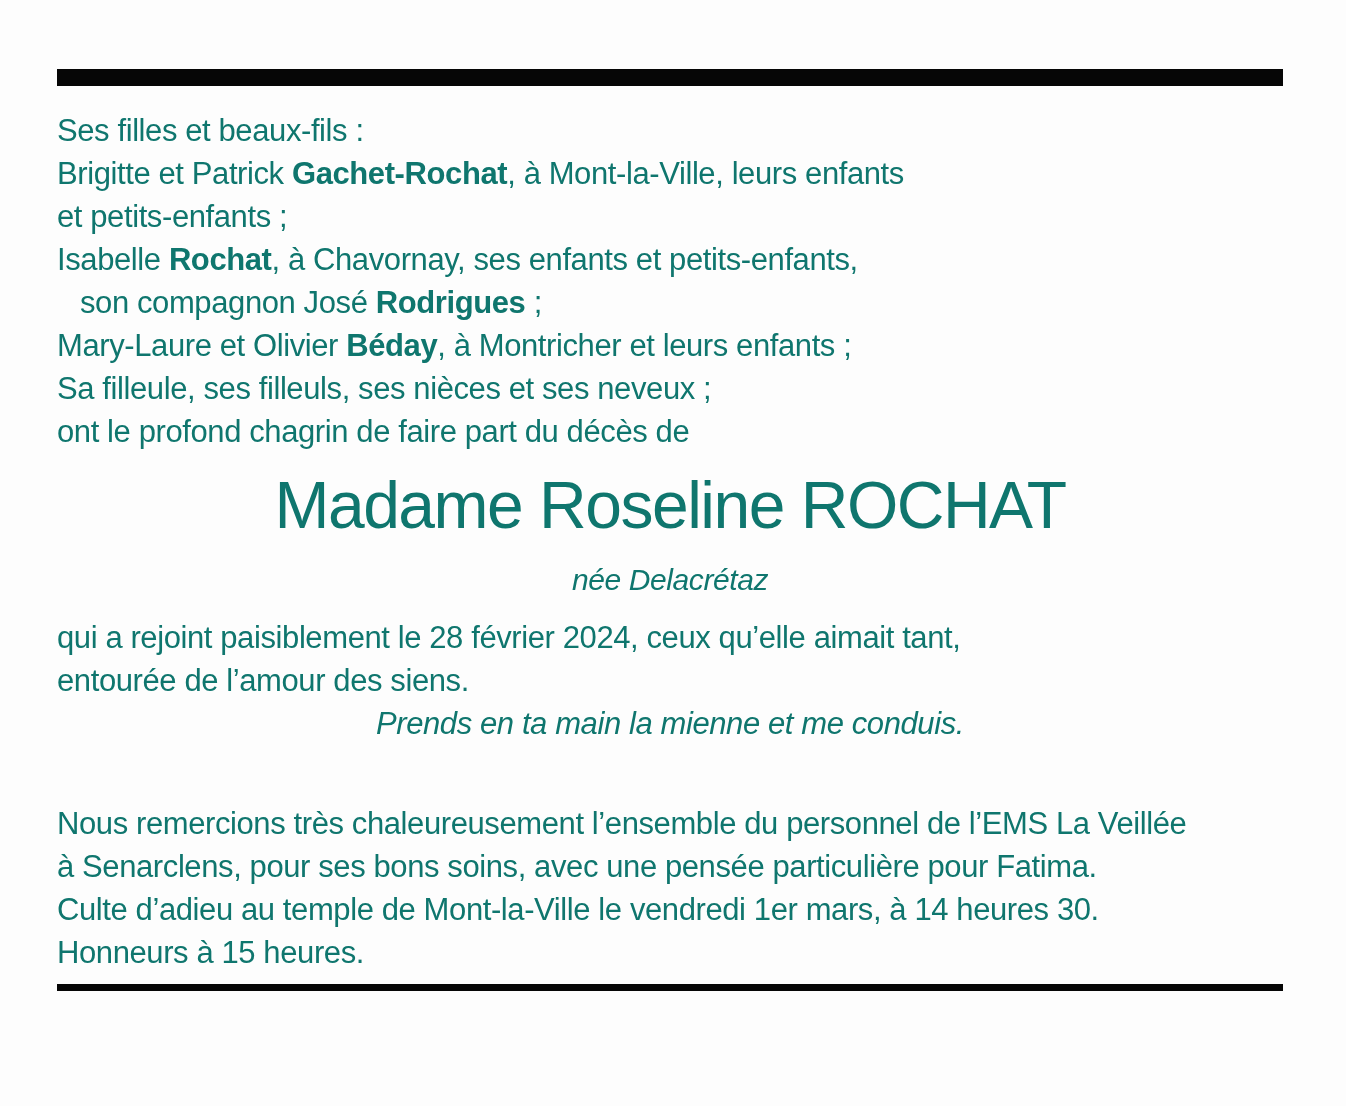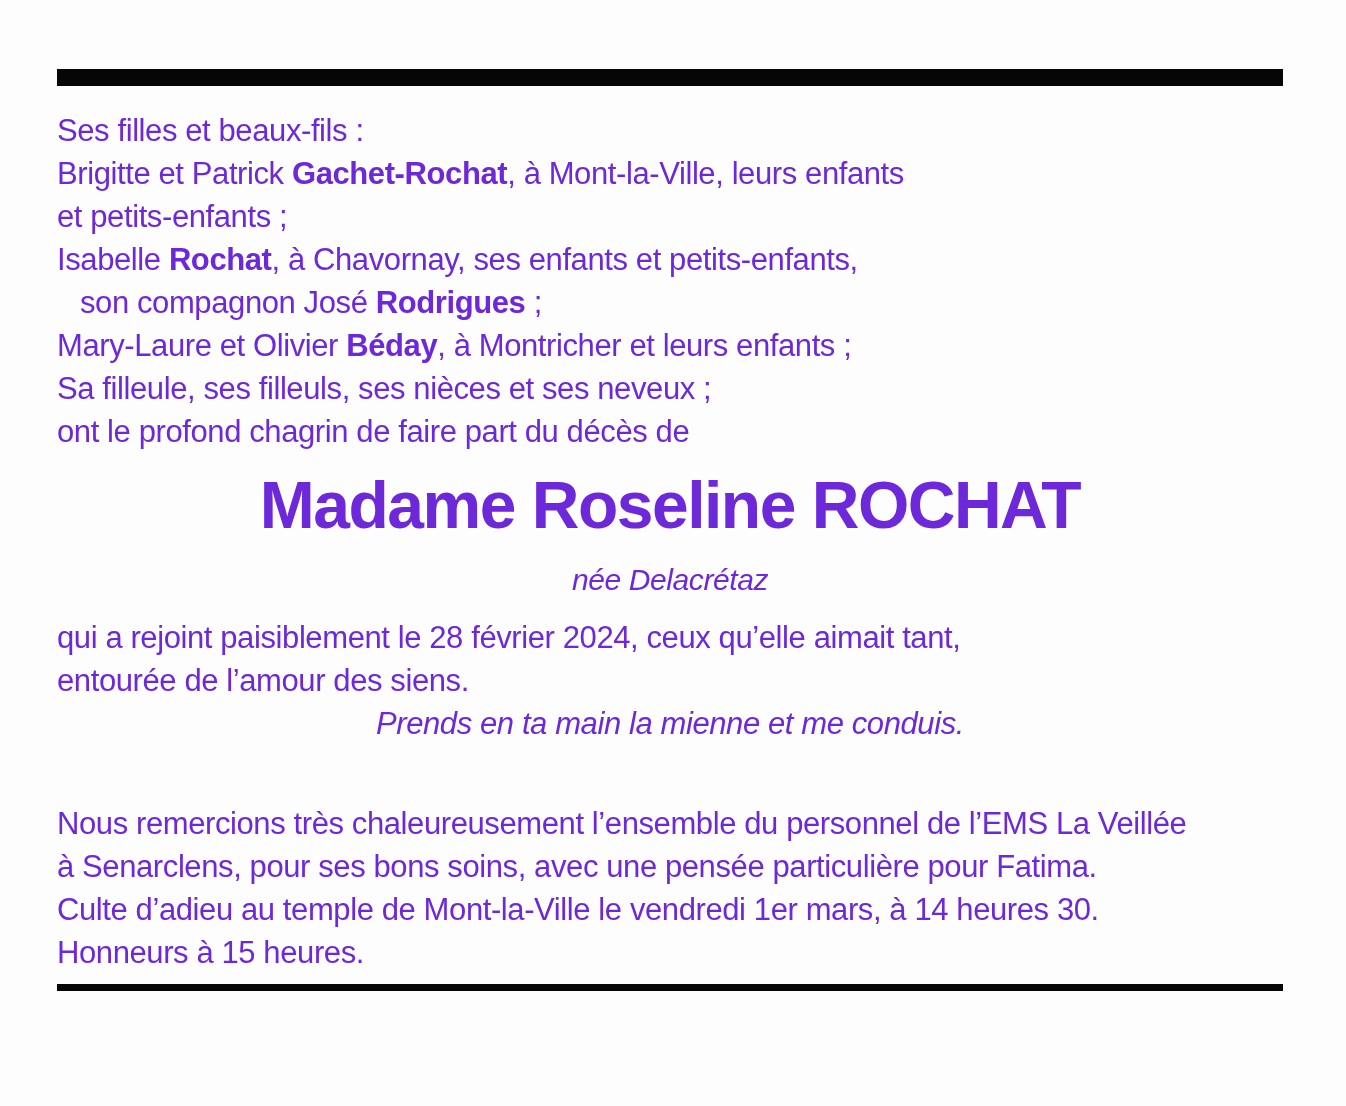--- a/index.html
+++ b/index.html
@@ -6,21 +6,21 @@
     margin: 0;
     padding: 0;
     background: #ffffff;
   }
   .page {
     position: relative;
     width: 1346px;
     height: 1106px;
     background: #fdfdfd;
     font-family: "Liberation Sans", "DejaVu Sans", sans-serif;
-    color: #6d28d9;
+    color: #0f766e;
     overflow: hidden;
     box-sizing: border-box;
   }
   .doc {
     padding: 69px 63px 0 57px;
   }
   .bar {
     background: #060606;
   }
   .bar-top { height: 17px; }
@@ -35,21 +35,21 @@
   .family-line {
     white-space: pre-wrap;
   }
   .family-line b { font-weight: 700; }
   .indent { padding-left: 23px; }
 
   .title {
     margin: 17px 0 0 0;
     font-size: 66px;
     line-height: 70px;
-    font-weight: 700;
+    font-weight: 400;
     text-align: center;
     letter-spacing: -1.5px;
   }
   .subtitle {
     margin-top: 23px;
     text-align: center;
     font-style: italic;
     font-size: 30px;
     line-height: 33px;
   }

